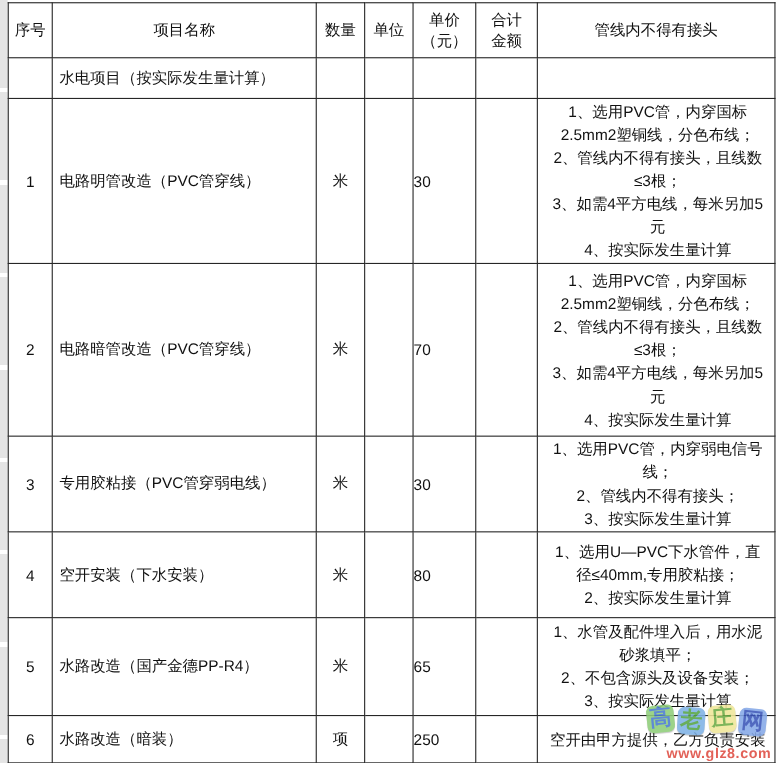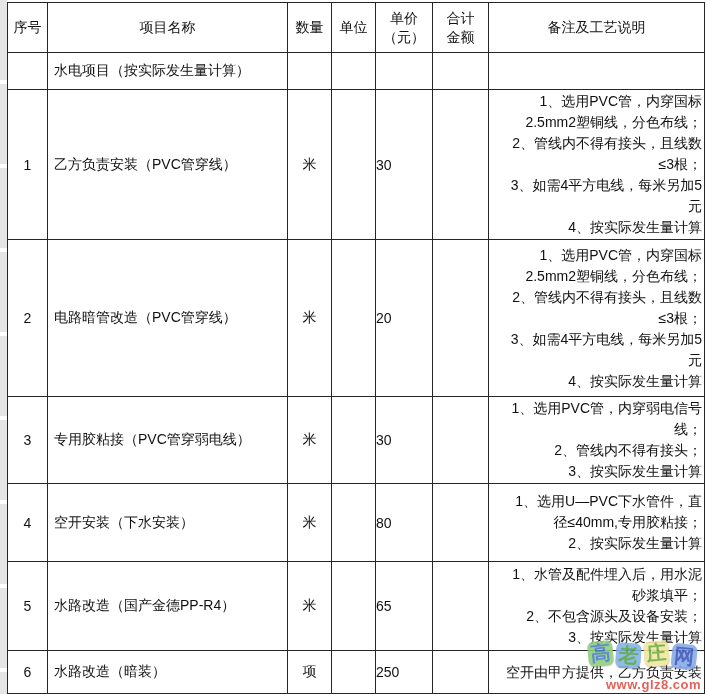--- a/index.html
+++ b/index.html
@@ -33,21 +33,21 @@
     text-align:center;
     white-space:pre-line;
     line-height:19px;
   }
   .c-seq{text-align:center;}
   .c-name{text-align:left;padding:0 4px 0 6px !important;}
   .c-qty,.c-unit{text-align:center;}
   .c-price{}
   .c-total{text-align:center;}
   .c-remark{
-    text-align:right;
+    text-align:center;
     padding:1px 2px 1px 5px !important;
     white-space:pre-line;
     line-height:21px;
   }
   
   .r-head{height:50px;}
   .r-sub{height:37px;}
   .r-1{height:150px;}
   .r-2{height:157px;}
   .r-3{height:87px;}
@@ -103,52 +103,52 @@
   <tbody>
       <tr class="r-head">
     <td>序号</td>
     <td>项目名称</td>
     <td>数量</td>
     <td>单位</td>
     <td>单价
 （元）</td>
     <td>合计
 金额</td>
-    <td>备注及工艺说明</td>
+    <td>管线内不得有接头</td>
   </tr>
   <tr class="r-sub">
     <td class="c-seq"></td>
     <td class="c-name">水电项目（按实际发生量计算）</td>
     <td class="c-qty"></td>
     <td class="c-unit"></td>
     <td class="c-price"></td>
     <td class="c-total"></td>
     <td class="c-remark"></td>
   </tr>
   <tr class="r-1">
     <td class="c-seq">1</td>
-    <td class="c-name">乙方负责安装（PVC管穿线）</td>
+    <td class="c-name">电路明管改造（PVC管穿线）</td>
     <td class="c-qty">米</td>
     <td class="c-unit"></td>
     <td class="c-price">30</td>
     <td class="c-total"></td>
     <td class="c-remark">1、选用PVC管，内穿国标
 2.5mm2塑铜线，分色布线；
 2、管线内不得有接头，且线数
 ≤3根；
 3、如需4平方电线，每米另加5
 元
 4、按实际发生量计算</td>
   </tr>
   <tr class="r-2">
     <td class="c-seq">2</td>
     <td class="c-name">电路暗管改造（PVC管穿线）</td>
     <td class="c-qty">米</td>
     <td class="c-unit"></td>
-    <td class="c-price">20</td>
+    <td class="c-price">70</td>
     <td class="c-total"></td>
     <td class="c-remark">1、选用PVC管，内穿国标
 2.5mm2塑铜线，分色布线；
 2、管线内不得有接头，且线数
 ≤3根；
 3、如需4平方电线，每米另加5
 元
 4、按实际发生量计算</td>
   </tr>
   <tr class="r-3">

